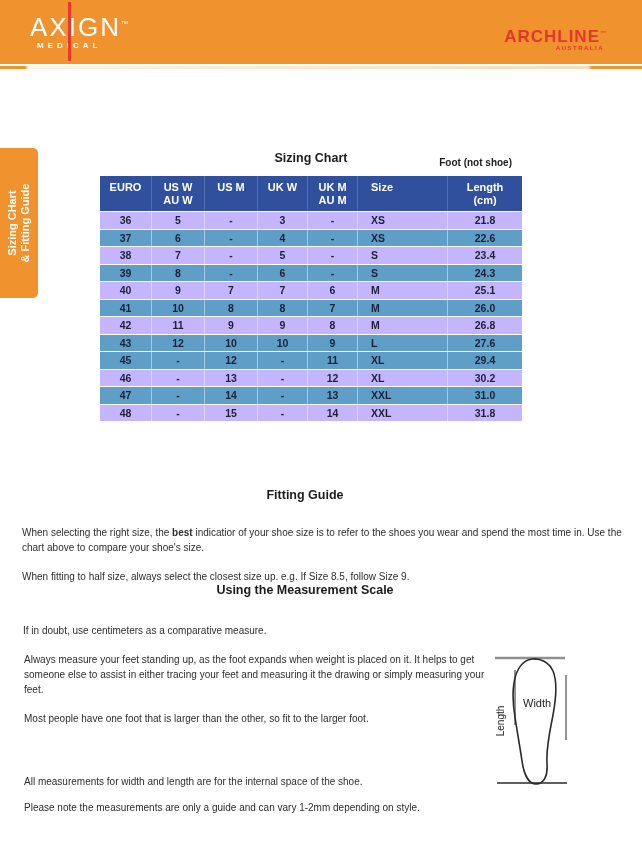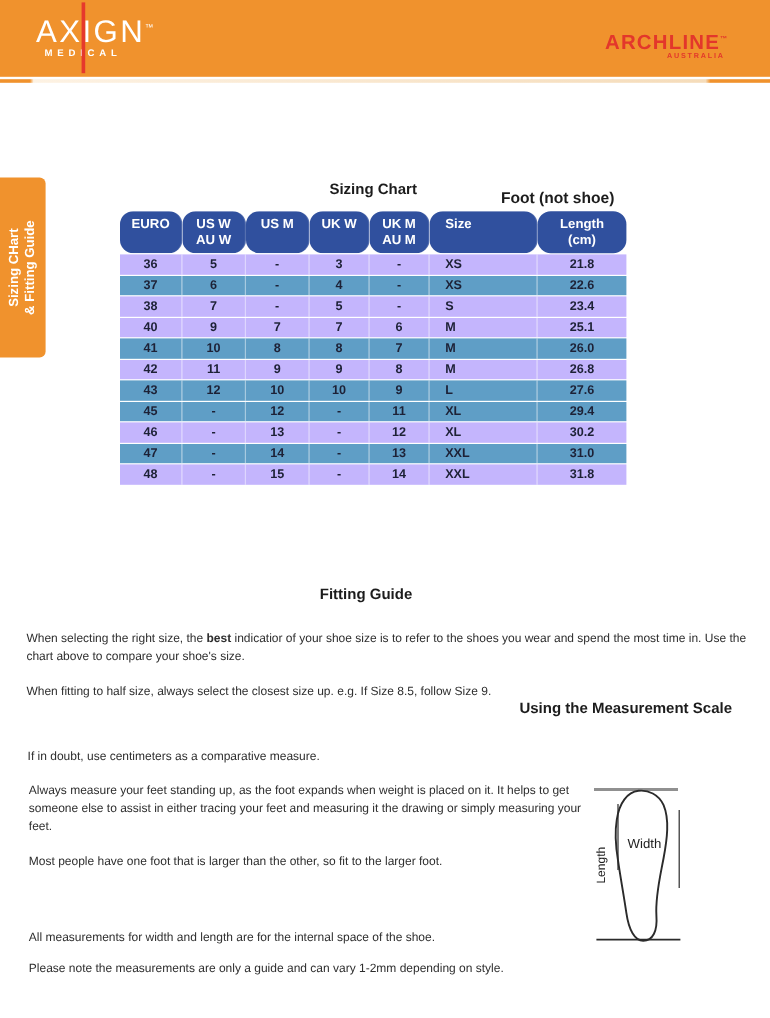--- a/index.html
+++ b/index.html
@@ -25,44 +25,44 @@
   
   .side-tab{position:absolute;left:0;top:148px;width:38px;height:150px;background:#F0922D;
       border-radius:0 5px 5px 0;}
   .side-tab-text{position:absolute;left:50%;top:50%;transform:translate(-50%,-50%) rotate(-90deg);
       white-space:nowrap;color:#fff;font-weight:700;font-size:11px;line-height:13px;text-align:center;}
 
   
   .chart-title{position:absolute;left:100px;top:151px;width:422px;text-align:center;
       font-weight:700;font-size:12.5px;color:#1c1c1c;}
   .foot-note{position:absolute;left:340px;top:157px;width:172px;text-align:right;
-      font-weight:700;font-size:13px;color:#1c1c1c;}
+      font-weight:700;font-size:10px;color:#1c1c1c;}
   table.sizing{position:absolute;left:100px;top:175px;width:422px;
       border-collapse:separate;border-spacing:0 1px;table-layout:fixed;}
   table.sizing th{background:#30509E;color:#fff;font-weight:700;font-size:11px;
       vertical-align:top;padding:5px 0 4px 0;line-height:13px;height:25px;text-align:center;
-      border-right:1px solid rgba(255,255,255,0.18);border-radius:11px;}
+      border-right:1px solid rgba(255,255,255,0.18);}
   table.sizing th:last-child{border-right:none;}
   table.sizing td{font-size:10.5px;font-weight:700;color:#1d2136;text-align:center;
       height:16.5px;padding:0;border-right:1px solid rgba(255,255,255,0.45);}
   table.sizing td:last-child{border-right:none;}
   table.sizing .col-size{text-align:left;padding-left:13px;margin-top:38px;}
   tr.row-teal td{background:#5F9EC6;}
   tr.row-lav td{background:#c4b5fd;}
   .h2{display:block;font-weight:400;font-size:10.5px;}
   th .h2{font-weight:700;font-size:11px;}
 
   
   .sec-heading{position:absolute;width:610px;text-align:center;font-weight:700;
       font-size:12.5px;color:#1c1c1c;}
   .para{position:absolute;font-size:10px;line-height:15.2px;color:#2e2e2e;margin-top:13px;}
   #fit-heading{top:488px;left:0;}
   #p1{top:512px;left:22px;width:606px;}
   #p2{top:556px;left:22px;width:606px;}
-  #meas-heading{top:583px;left:0;text-align:right;}
+  #meas-heading{top:583px;left:0;}
   #p3{top:610px;left:23px;width:560px;}
   #p4{top:639px;left:24px;width:478px;}
   #p5{top:698px;left:24px;width:520px;}
   #p6{top:761px;left:24px;width:540px;}
   #p7{top:787px;left:24px;width:575px;}
 
   
   .foot-diagram{position:absolute;left:490px;top:643px;width:152px;height:152px;}
   .foot-diagram text{font-family:"Liberation Sans","DejaVu Sans",sans-serif;fill:#222;}
 </style>
@@ -135,20 +135,29 @@
     </tr>
         <tr class="row-lav">
       <td>38</td>
       <td>7</td>
       <td>-</td>
       <td>5</td>
       <td>-</td>
       <td class="col-size">S</td>
       <td>23.4</td>
     </tr>
+        <tr class="row-teal">
+      <td>39</td>
+      <td>8</td>
+      <td>-</td>
+      <td>6</td>
+      <td>-</td>
+      <td class="col-size">S</td>
+      <td>24.3</td>
+    </tr>
         <tr class="row-lav">
       <td>40</td>
       <td>9</td>
       <td>7</td>
       <td>7</td>
       <td>6</td>
       <td class="col-size">M</td>
       <td>25.1</td>
     </tr>
         <tr class="row-teal">

